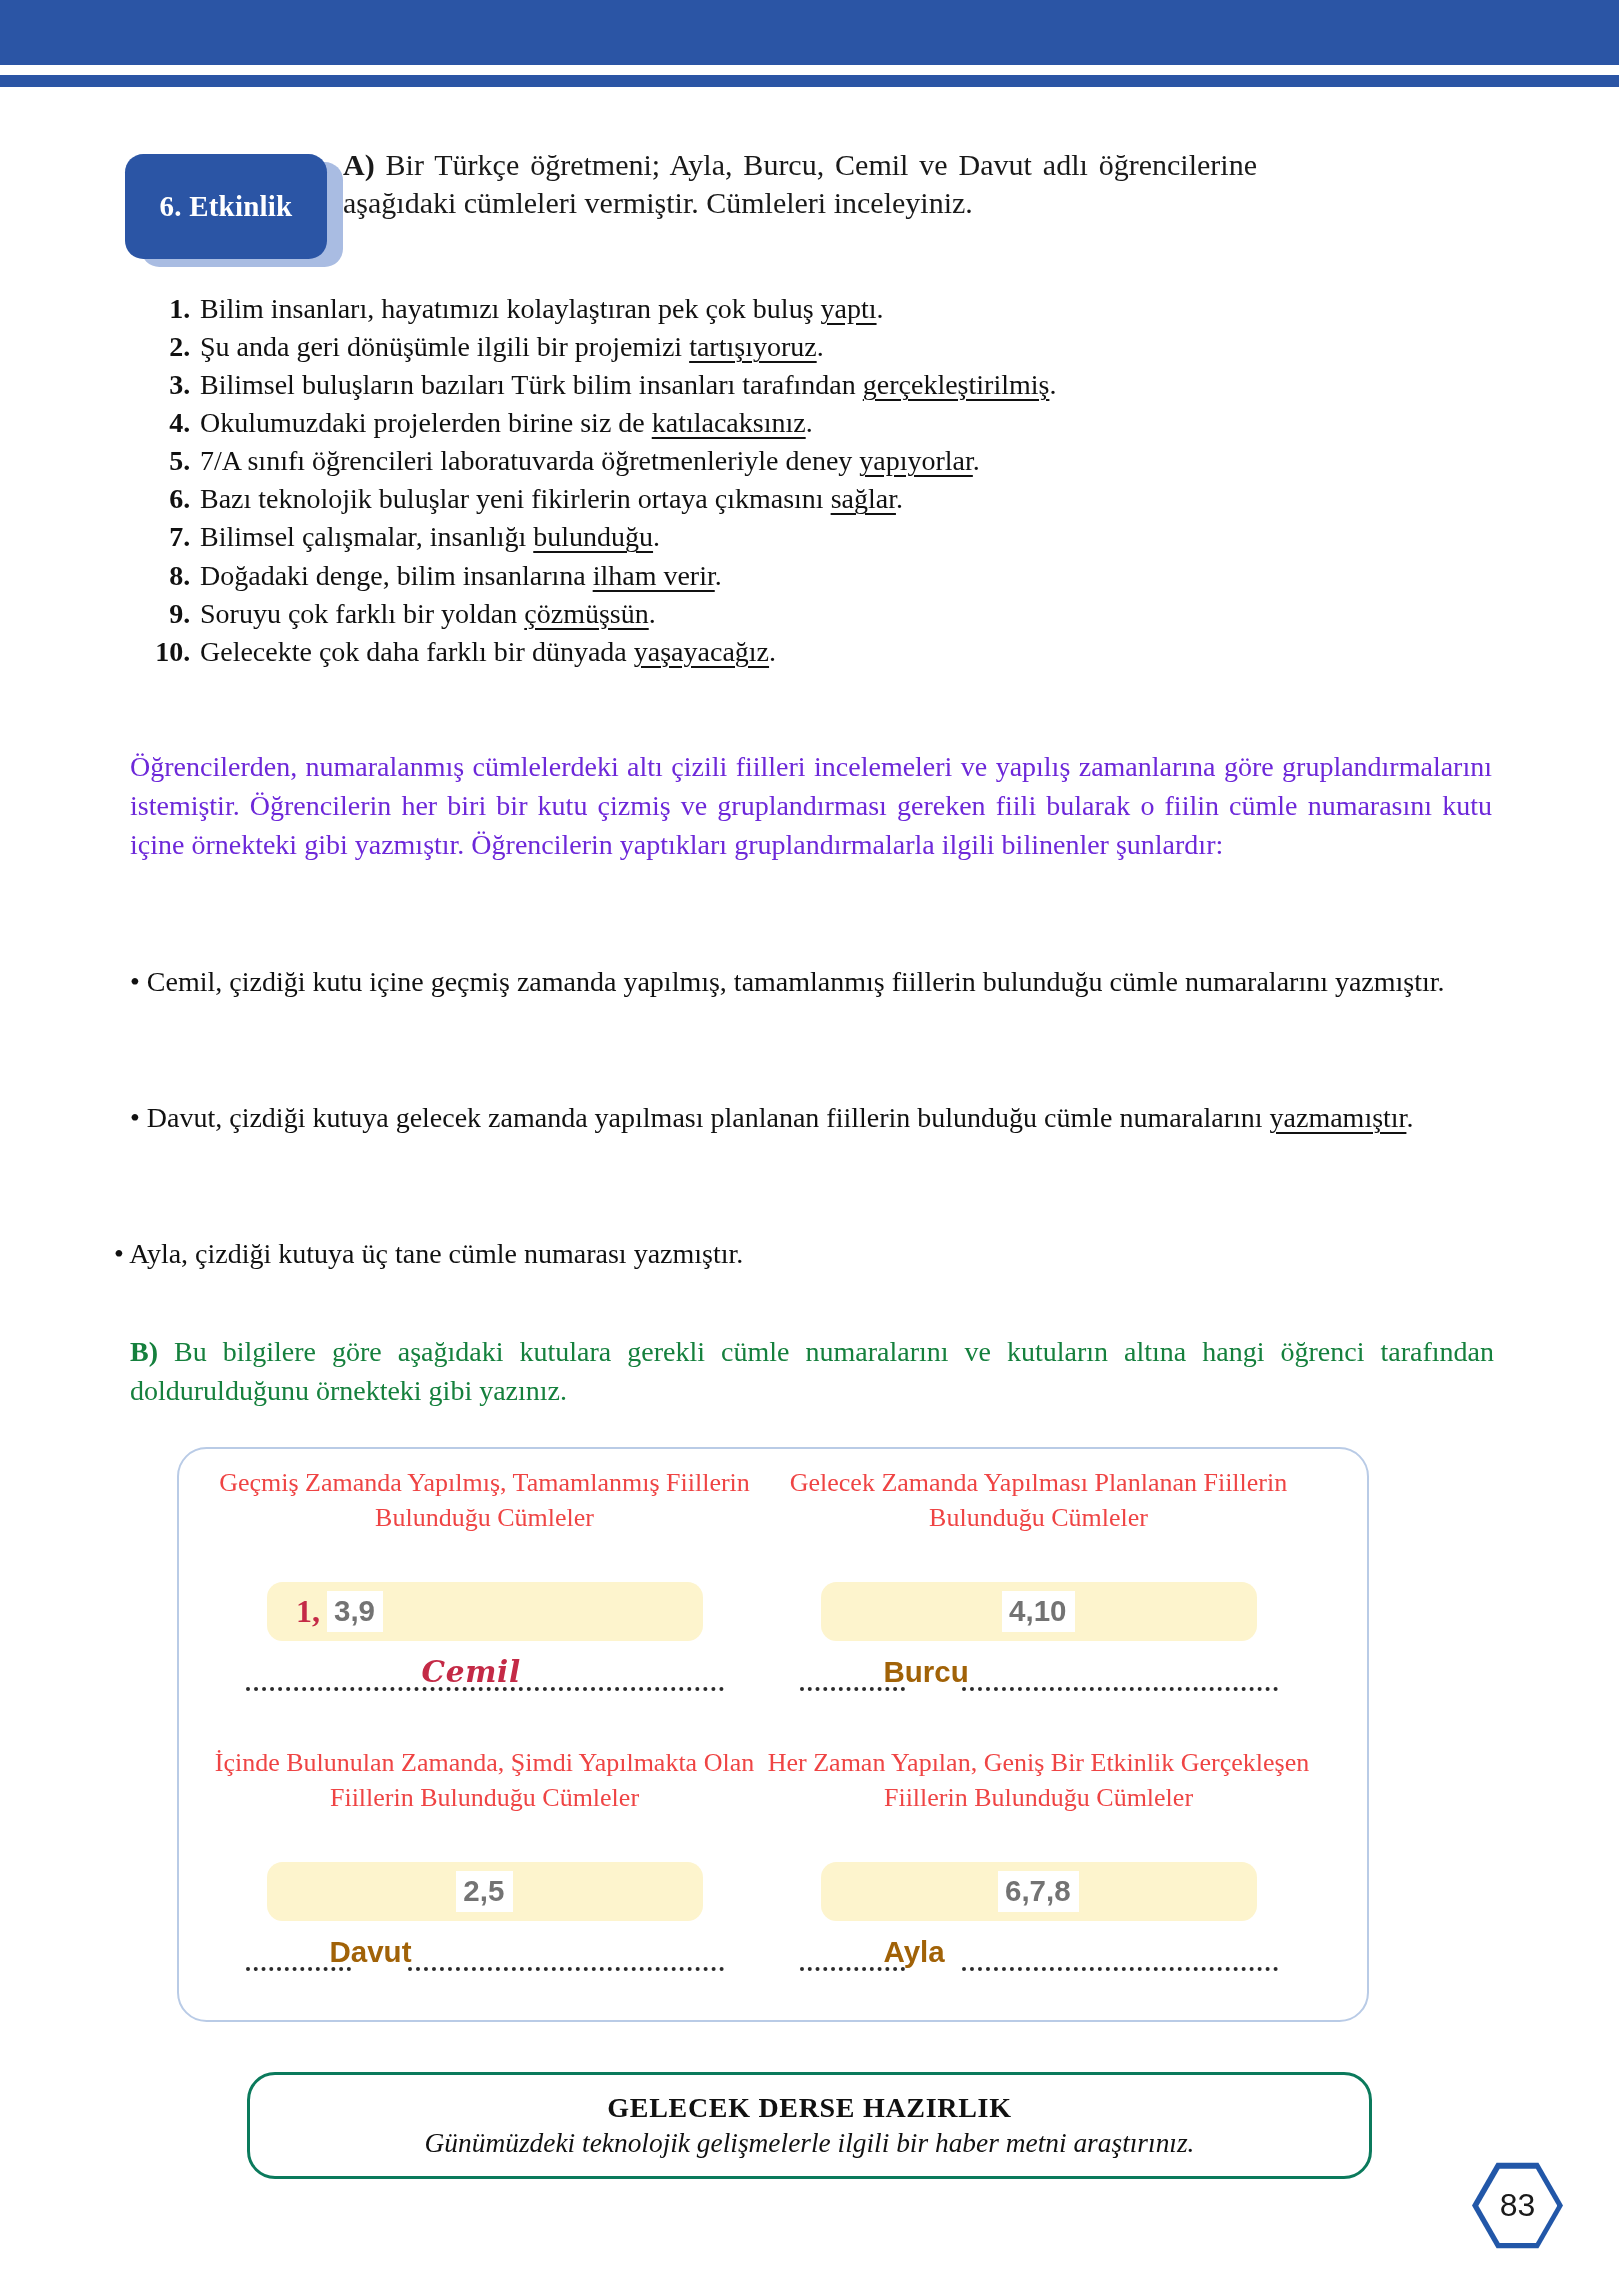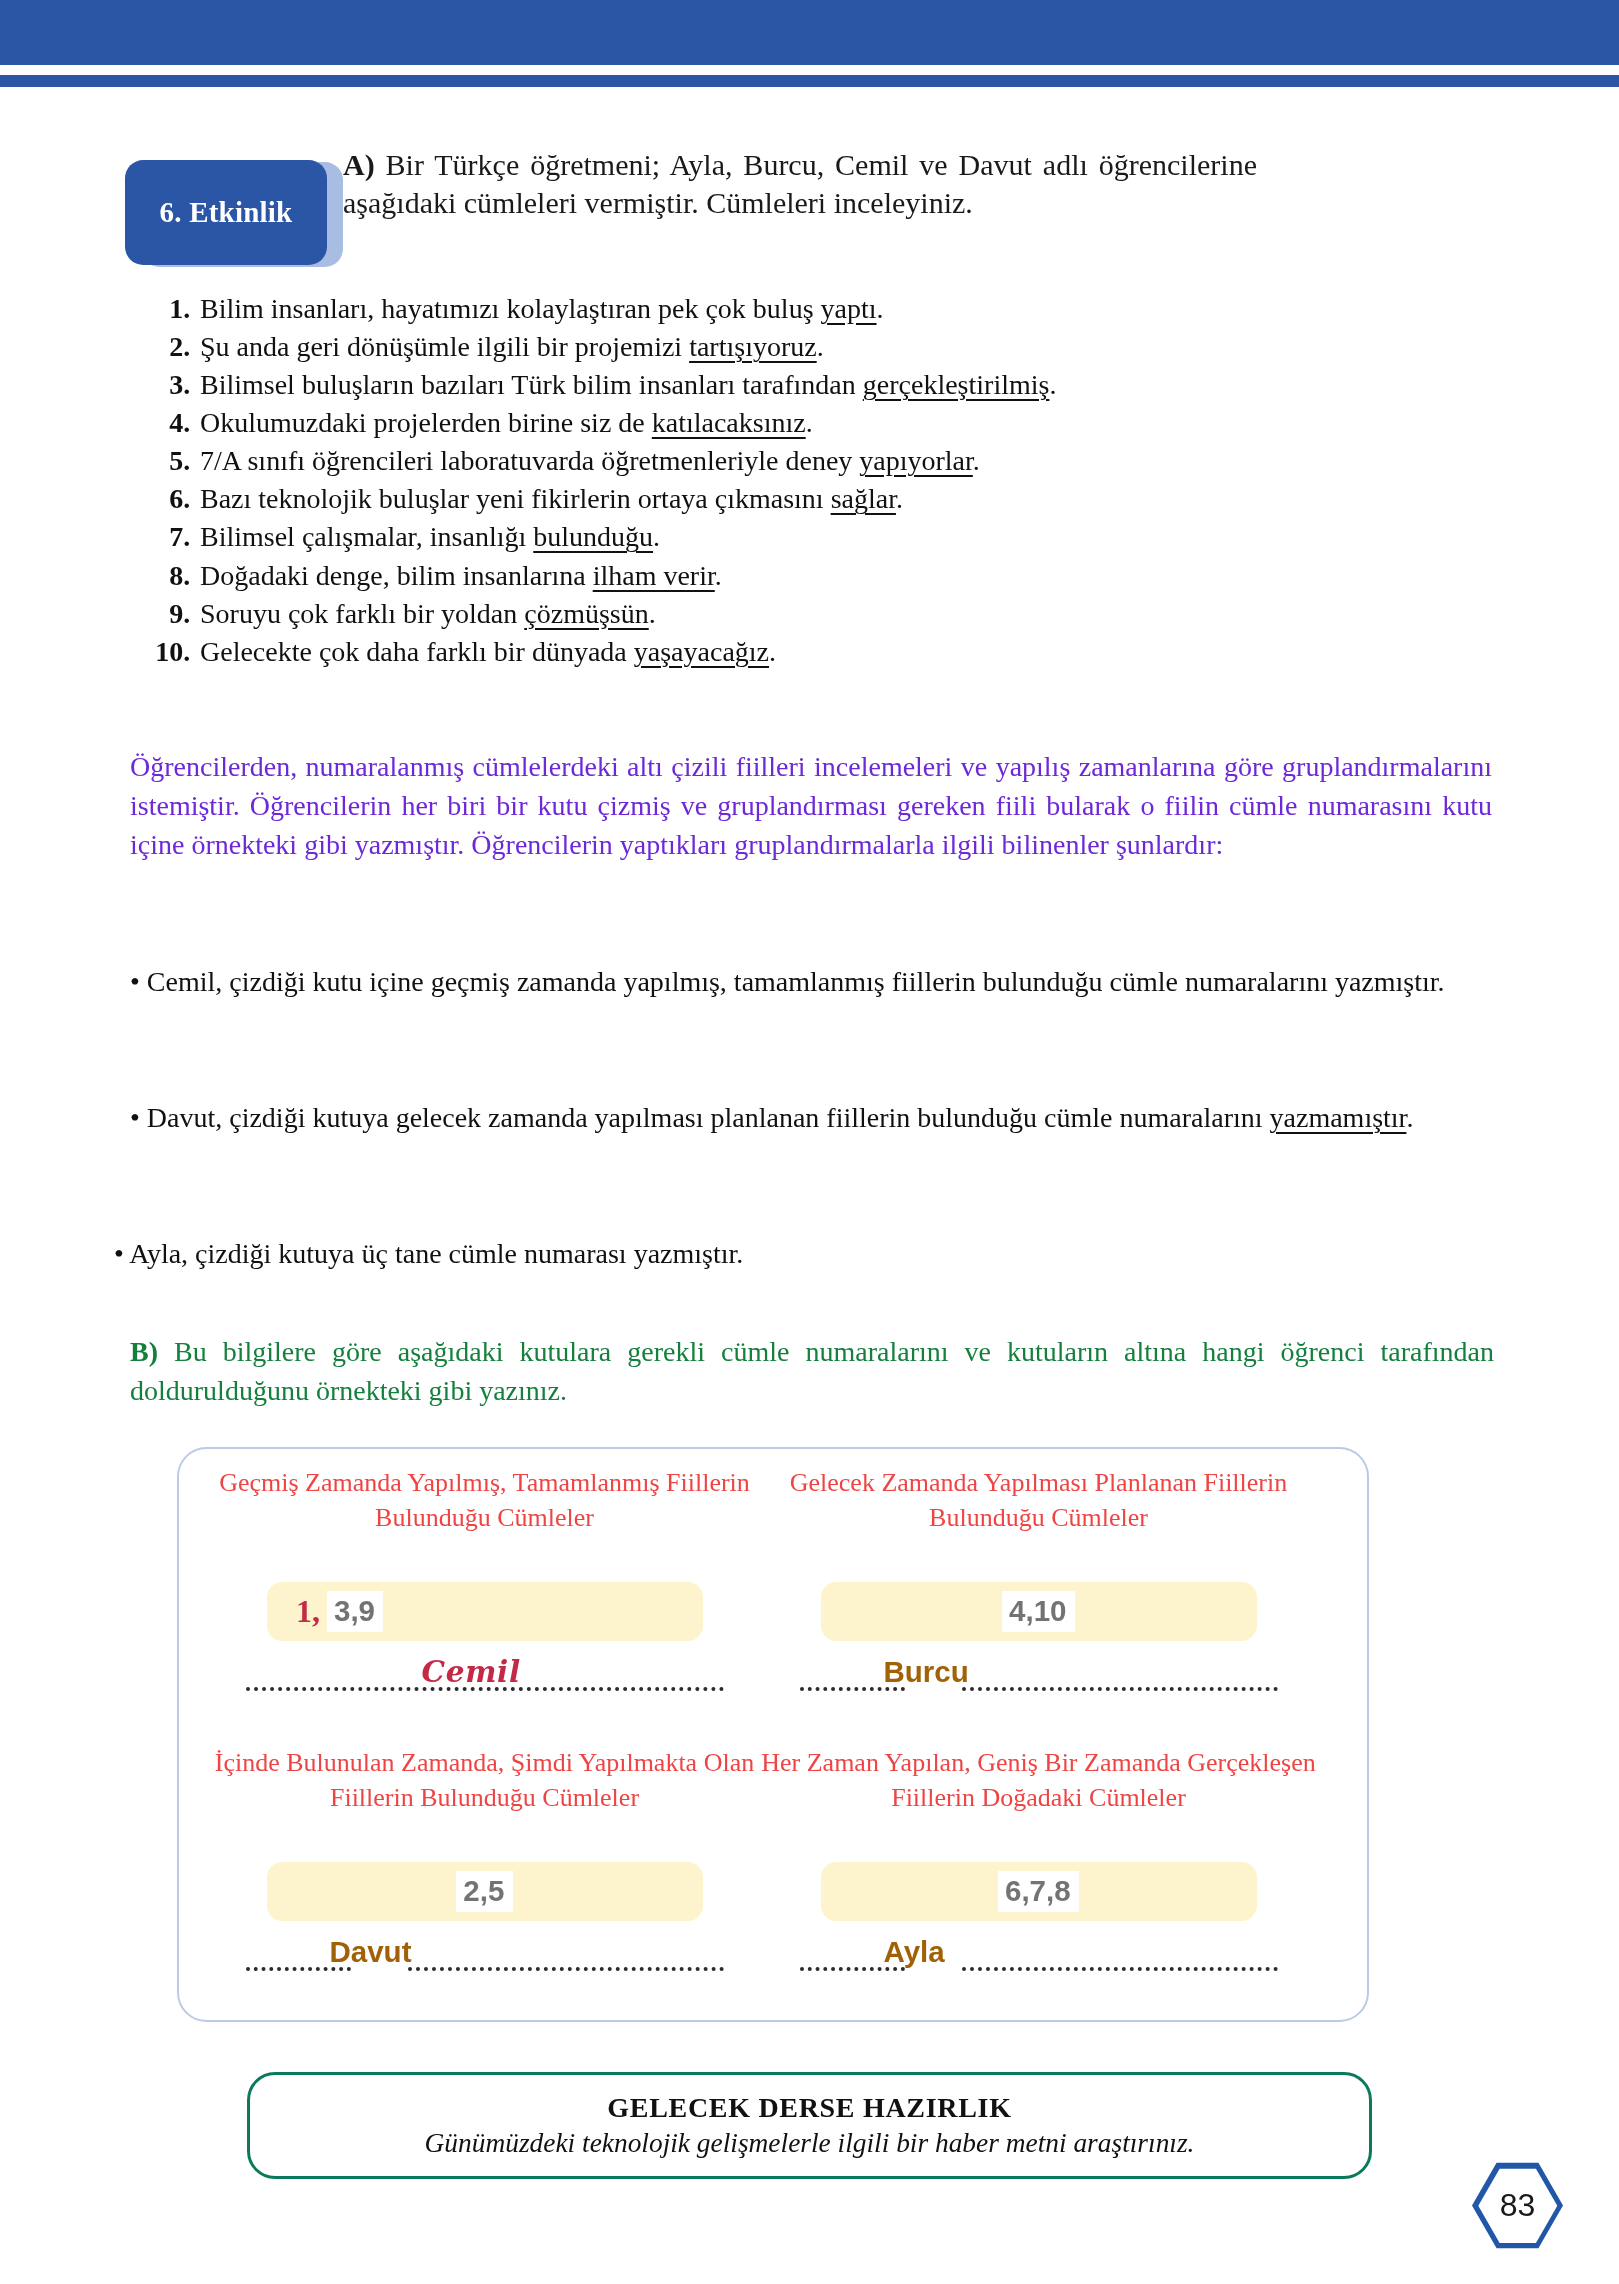--- a/index.html
+++ b/index.html
@@ -35,21 +35,21 @@
   
   #activity-row {
     position:absolute; left:125px; top:146px; width:1378px;
   }
   .badge-wrap { position:relative; width:218px; height:121px; float:left; }
   .badge-shadow {
     position:absolute; left:15.5px; top:15.5px; width:202px; height:105px;
     background:#a9bce2; border-radius:18.3px;
   }
   .badge-main {
-    position:absolute; left:0; top:14px; width:202px; height:105px;
+    position:absolute; left:0; top:8px; width:202px; height:105px;
     background:#2b55a5; border-radius:18.3px;
     display:flex; align-items:center; justify-content:center;
     color:#ffffff; font-size:29px; font-weight:bold;
     letter-spacing:0.2px;
   }
   #activity-intro {
     width:1132px;
     font-size:30px; line-height:1.28; text-align:justify; color:#1a1a1a;
   }
   #activity-intro b { font-weight:bold; }
@@ -295,21 +295,21 @@
             <span class="num-hand">2,5</span>
           </div>
         </div>
         <div class="name-row">
           <div class="dotline split-left"></div>
           <div class="dotline split-right"></div>
           <span class="student-name name-sans" style="left: 84px;">Davut</span>
         </div>
       </div>
       <div class="cell" id="cell-3">
-        <div class="cell-title">Her Zaman Yapılan, Geniş Bir Zamanda Gerçekleşen Fiillerin Doğadaki Cümleler</div>
+        <div class="cell-title">Her Zaman Yapılan, Geniş Bir Etkinlik Gerçekleşen Fiillerin Bulunduğu Cümleler</div>
         <div class="cell-box">
           <div class="box-inner">
             <span class="num-hand">6,7,8</span>
           </div>
         </div>
         <div class="name-row">
           <div class="dotline split-left"></div>
           <div class="dotline split-right"></div>
           <span class="student-name name-sans" style="left: 84px;">Ayla</span>
         </div>

